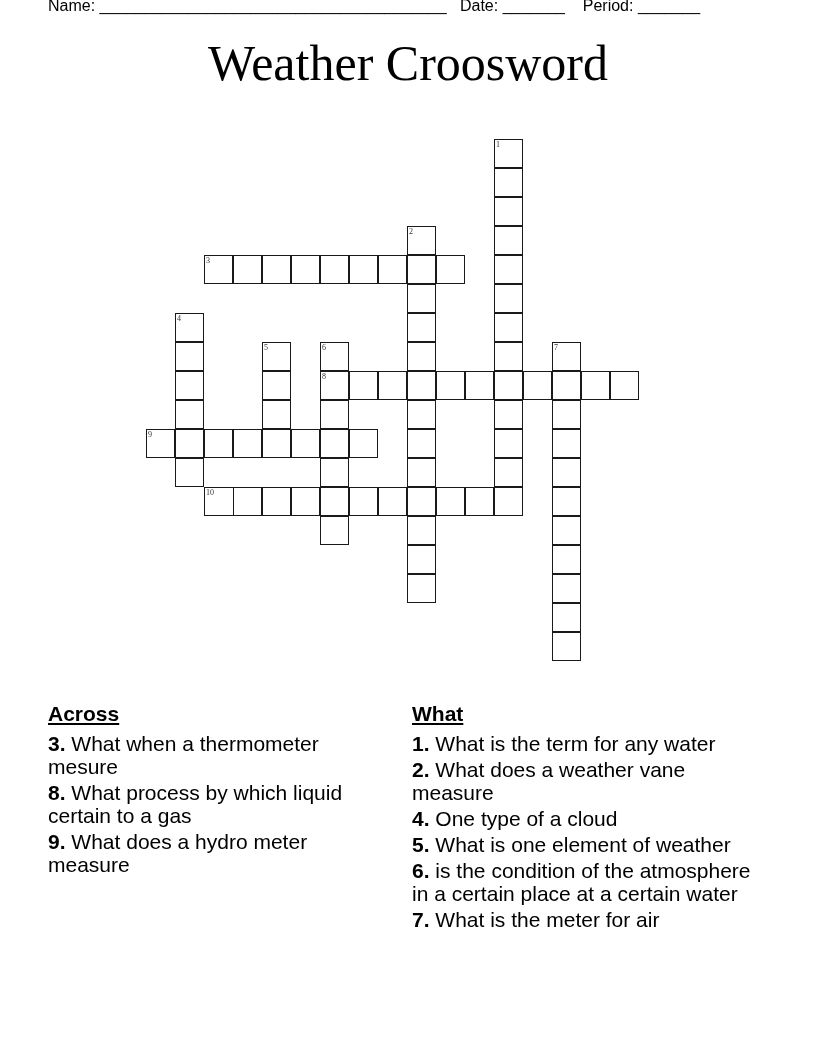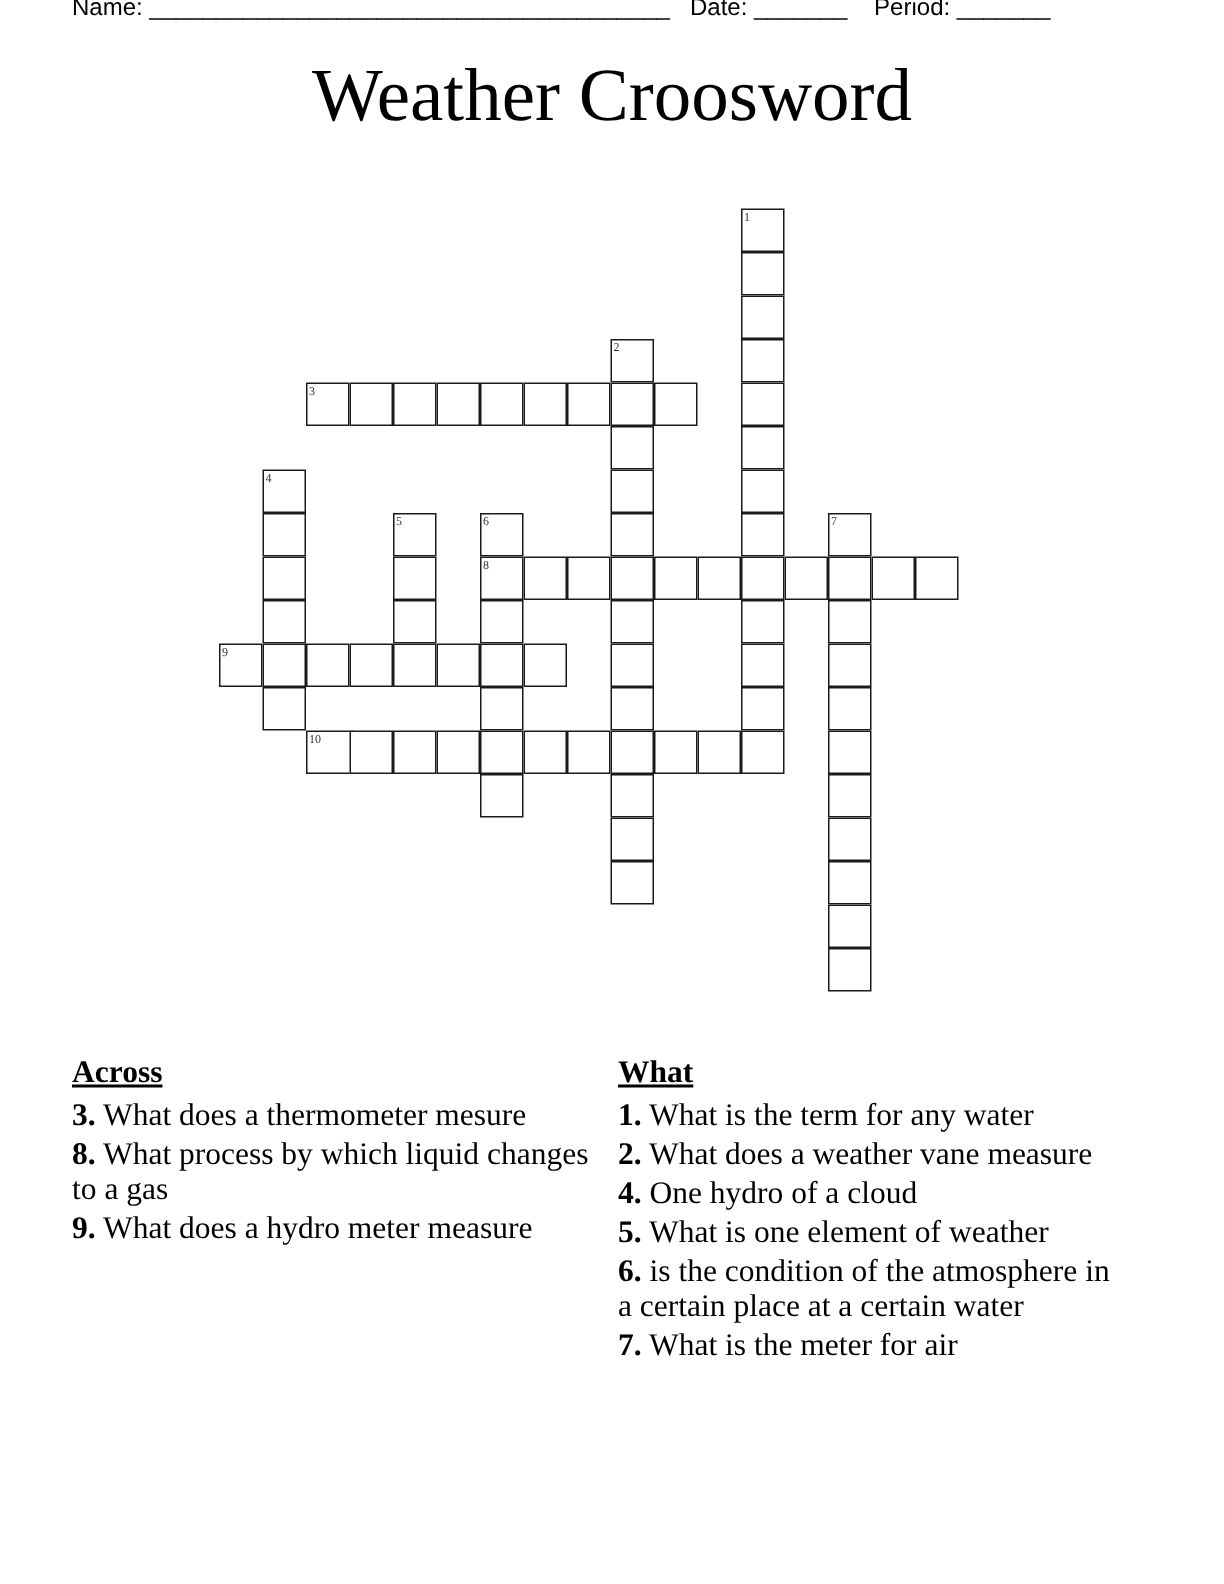--- a/index.html
+++ b/index.html
@@ -54,21 +54,21 @@
       top: 0px;
       left: 1px;
       font-family: "Liberation Serif", serif;
       font-size: 8px;
       line-height: 9px;
       color: #333;
     }
     .clues {
       position: absolute;
       top: 702px;
-      font-family: Liberation Serif, serif;
+      font-family: Liberation Sans, sans-serif;
       font-size: 21px;
       line-height: 23px;
     }
     .clues.across { left: 48px; width: 345px; }
     .clues.down { left: 412px; width: 340px; }
     .clues h2 {
       margin: 0 0 6px 0;
       font-size: 21px;
       font-weight: bold;
       text-decoration: underline;
@@ -186,26 +186,26 @@
     <div class="cell" style="left: 262px; top: 487px;"></div>
     <div class="cell" style="left: 291px; top: 487px;"></div>
     <div class="cell" style="left: 349px; top: 487px;"></div>
     <div class="cell" style="left: 378px; top: 487px;"></div>
     <div class="cell" style="left: 436px; top: 487px;"></div>
     <div class="cell" style="left: 465px; top: 487px;"></div>
   </div>
 
 <div class="clues across">
   <h2>Across</h2>
-  <div class="clue"><b>3.</b><span> What does a thermometer mesure</span></div>
-  <div class="clue"><b>8.</b><span> What process by which liquid changes to a gas</span></div>
+  <div class="clue"><b>3.</b><span> What when a thermometer mesure</span></div>
+  <div class="clue"><b>8.</b><span> What process by which liquid certain to a gas</span></div>
   <div class="clue"><b>9.</b><span> What does a hydro meter measure</span></div>
 </div>
 
 <div class="clues down">
   <h2>What</h2>
   <div class="clue"><b>1.</b><span> What is the term for any water</span></div>
   <div class="clue"><b>2.</b><span> What does a weather vane measure</span></div>
-  <div class="clue"><b>4.</b><span> One hydro of a cloud</span></div>
+  <div class="clue"><b>4.</b><span> One type of a cloud</span></div>
   <div class="clue"><b>5.</b><span> What is one element of weather</span></div>
   <div class="clue"><b>6.</b><span> is the condition of the atmosphere in a certain place at a certain water</span></div>
   <div class="clue"><b>7.</b><span> What is the meter for air</span></div>
 </div>
 
 </body></html>

